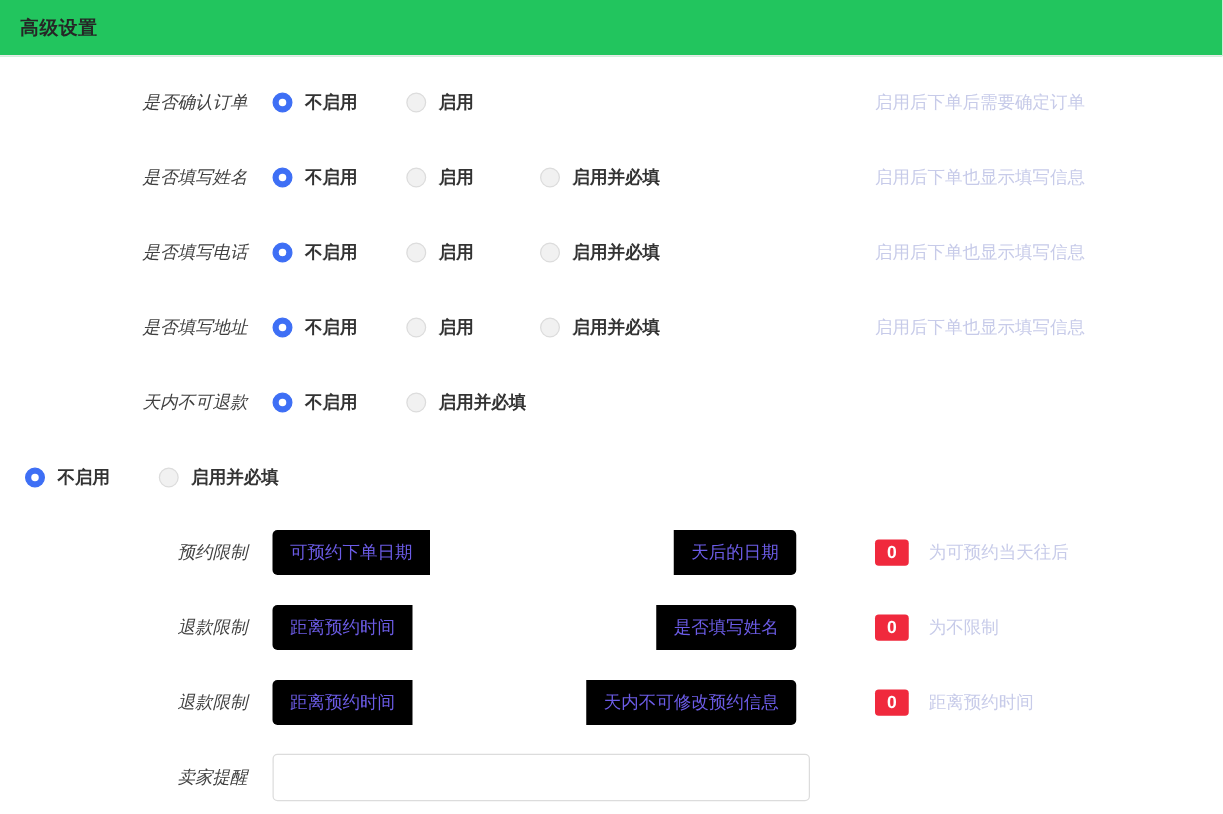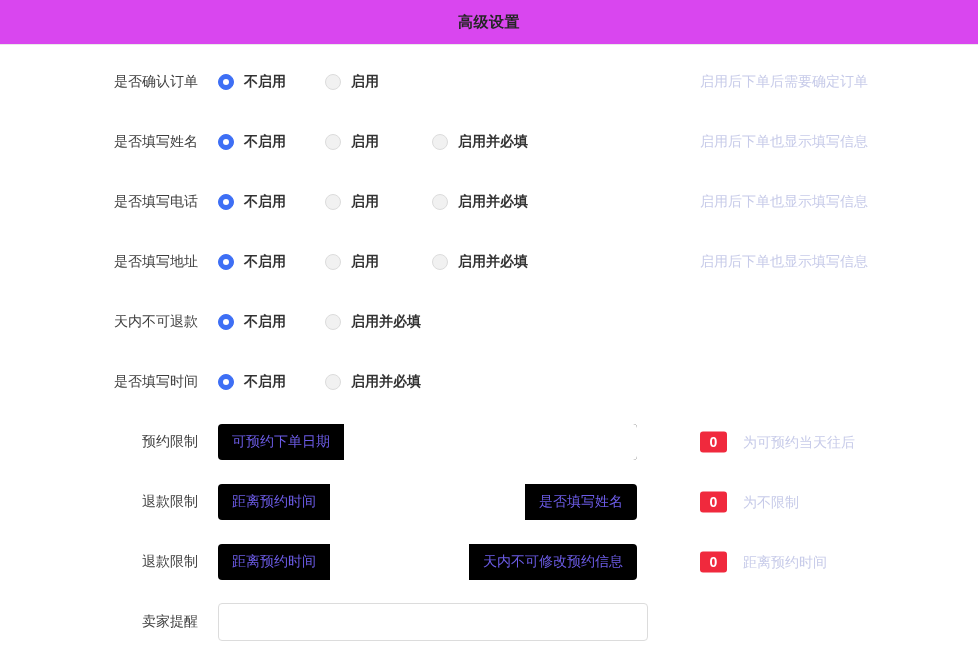--- a/index.html
+++ b/index.html
@@ -5,27 +5,26 @@
   * { box-sizing: border-box; margin: 0; padding: 0; }
   html, body { width: 978px; height: 651px; }
   body {
     background: #ffffff;
     font-family: "Liberation Sans", "DejaVu Sans", sans-serif;
     overflow: hidden;
   }
   .header {
     padding: 13px 16px 12px;
     border-bottom: 1px solid #e9e9e9;
-    background: #d946ef;
-    text-align: center;
+    background: #22c55e;
   }
   .title { font-size: 15px; font-weight: bold; color: #262626; letter-spacing: 0.5px; }
   .form { padding-top: 7px; }
   .row { position: relative; height: 60px; display: flex; align-items: center; }
-  .row-label { width: 198px; text-align: right; font-size: 14px; color: #404040; flex: none; }
+  .row-label { width: 198px; text-align: right; font-size: 14px; color: #404040; flex: none; font-style: italic; }
   .row-content { margin-left: 20px; display: flex; align-items: center; }
   .radio-group { display: flex; align-items: center; }
   .radio-option { display: flex; align-items: center; width: 107px; cursor: pointer; }
   .radio-option:last-child { width: auto; }
   .radio {
     width: 16px; height: 16px; border-radius: 50%; flex: none; position: relative;
     background: #f1f1f1; border: 1px solid #dcdcdc;
   }
   .radio.selected { background: #3e6ff5; border: 1px solid #3e6ff5; }
   .radio.selected::after {
@@ -157,40 +156,40 @@
               <span class="radio-text">不启用</span>
             </label>
             <label class="radio-option">
               <span class="radio"></span>
               <span class="radio-text">启用并必填</span>
             </label>
           </div>
         </div>
       </div>
       <div class="row">
-        <div class="row-label">是否填写时间</div>
         <div class="row-content">
           <div class="radio-group">
             <label class="radio-option">
               <span class="radio selected"></span>
               <span class="radio-text">不启用</span>
             </label>
             <label class="radio-option">
               <span class="radio"></span>
               <span class="radio-text">启用并必填</span>
             </label>
           </div>
         </div>
       </div>
       <div class="row">
         <div class="row-label">预约限制</div>
         <div class="row-content">
           <div class="input-group">
             <span class="addon">可预约下单日期</span>
             <input class="group-input" value="" style="">
+            <span class="addon">天后的日期</span>
           </div>
         </div>
         <div class="note-wrap">
           <span class="badge">0</span>
           <span class="note">为可预约当天往后</span>
         </div>
       </div>
       <div class="row">
         <div class="row-label">退款限制</div>
         <div class="row-content">

